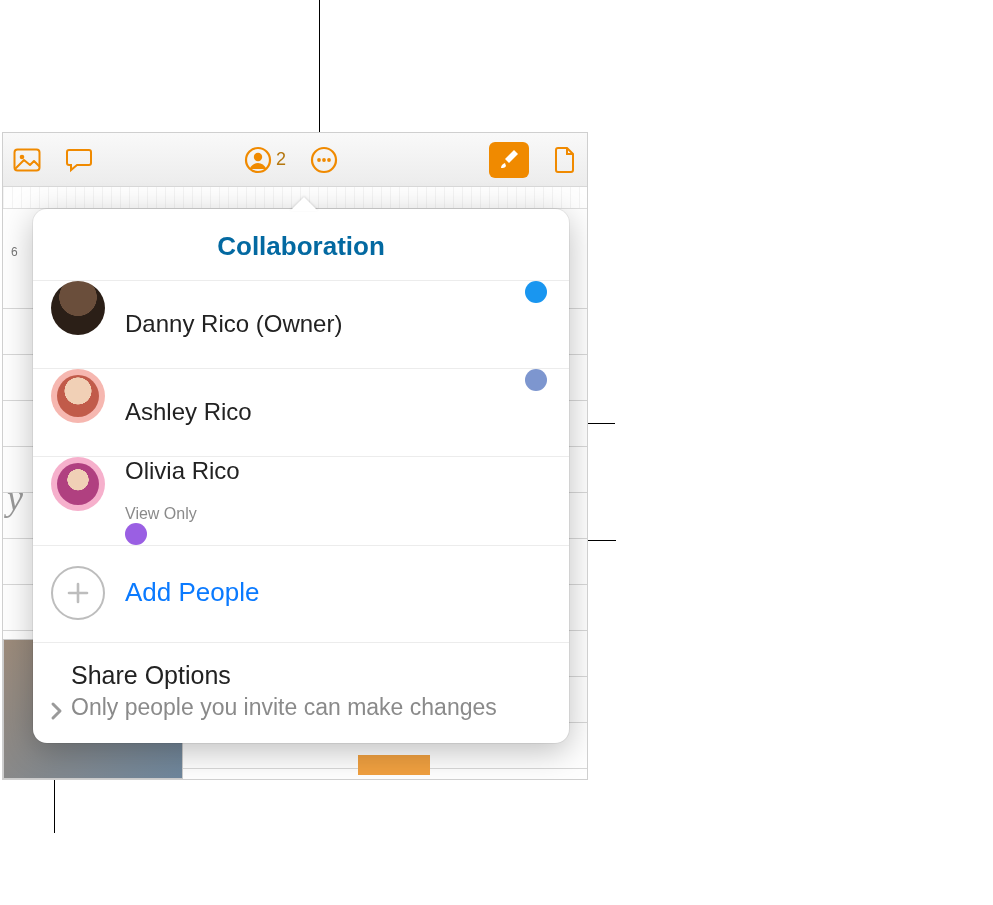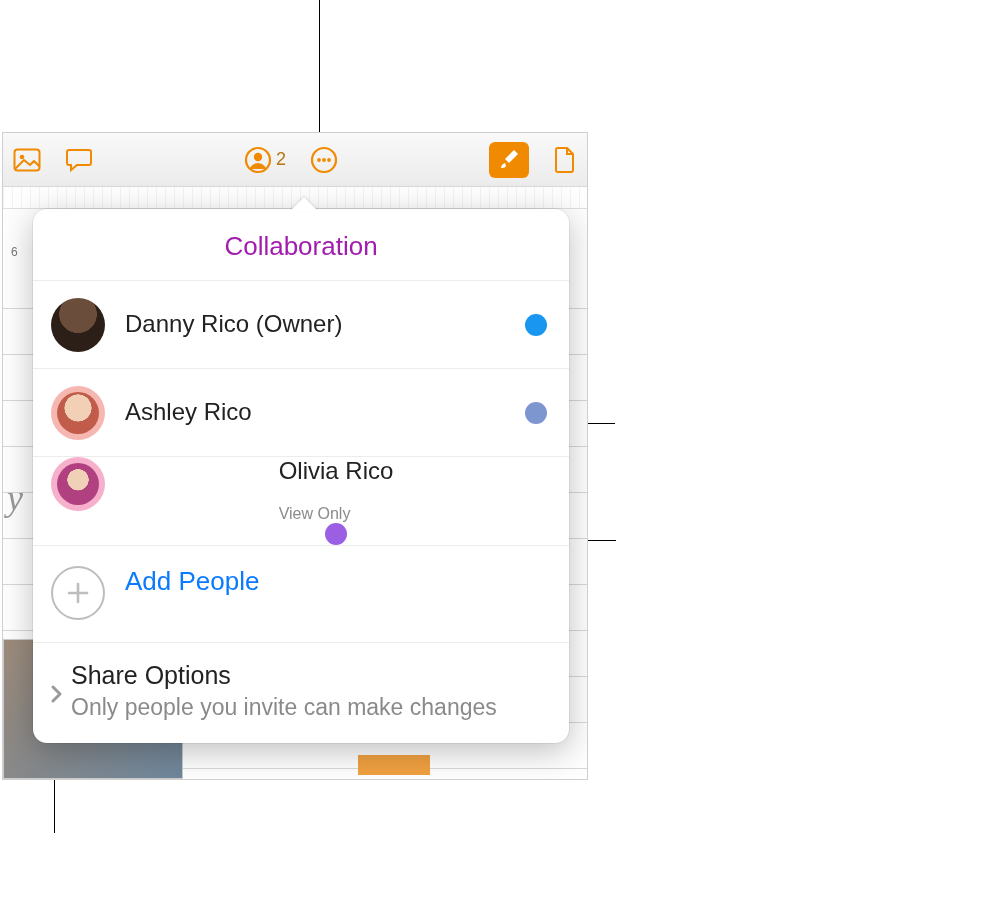--- a/index.html
+++ b/index.html
@@ -156,29 +156,28 @@
     width:0;height:0;
     border-left:14px solid transparent;
     border-right:14px solid transparent;
     border-bottom:14px solid #fff;
     filter:drop-shadow(0 -1px 1px rgba(0,0,0,.12));
   }
   .popover-title {
     text-align:center;
     padding:22px 0 18px;
     font-size:26px;
-    font-weight:400;
-    color:#a21caf;
+    font-weight:700;
+    color:#0369a1;
     border-bottom:1px solid #ececec;
   }
 
   .plist { padding-left:0px; }
   .prow {
     display:flex;
-    align-items:center;
     min-height:88px;
     padding:0 22px 0 18px;
     border-bottom:1px solid #ececec;
   }
   .plist .prow:first-child { border-top:none; }
 
   .avatar {
     width:54px;height:54px;border-radius:50%;
     background:#eee;
     flex-shrink:0;
@@ -204,36 +203,37 @@
 
   .pname { font-size:24px; color:#222; line-height:1.2; }
   .psub  { font-size:16px; color:#8a8a8a; margin-top:19px; }
   .ptext { display:flex;flex-direction:column;justify-content:center; flex:1; }
 
   .pdot { width:22px;height:22px;border-radius:50%; flex-shrink:0; }
 
   
   .addrow {
     display:flex;
+    align-items:center;
     padding:20px 22px 22px 18px;
     border-bottom:1px solid #ececec;
   }
   .add-icon {
     width:54px;height:54px;border-radius:50%;
     border:2.5px solid #bdbdbd;
     display:flex;align-items:center;justify-content:center;
     margin-right:20px;
   }
   .add-icon svg { color:#bdbdbd; }
   .add-label { font-size:26px; color:#0a7aff; }
 
   
   .share-row {
     display:flex;
-    align-items:center;
+    align-items:flex-end;
     padding:18px 32px 22px 14px;
   }
   .chev {
     width:20px;
     display:flex;align-items:center;justify-content:center;
     color:#9a9a9a;
     margin-top:6px;
     margin-right:4px;
   }
   .share-text .title { font-size:25px; color:#222; }

